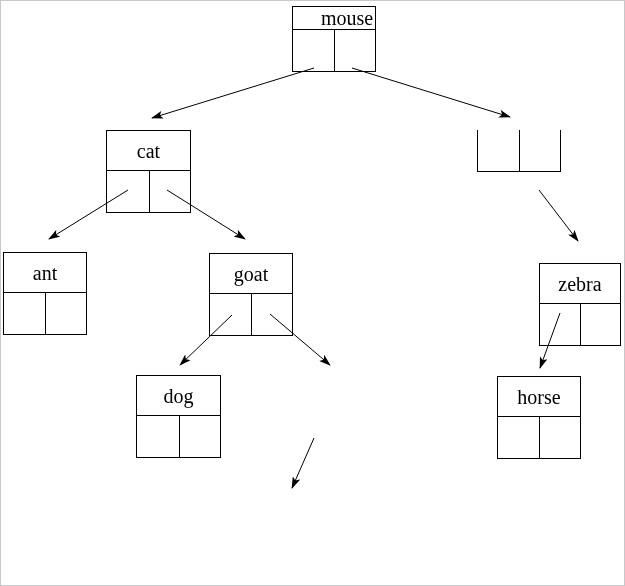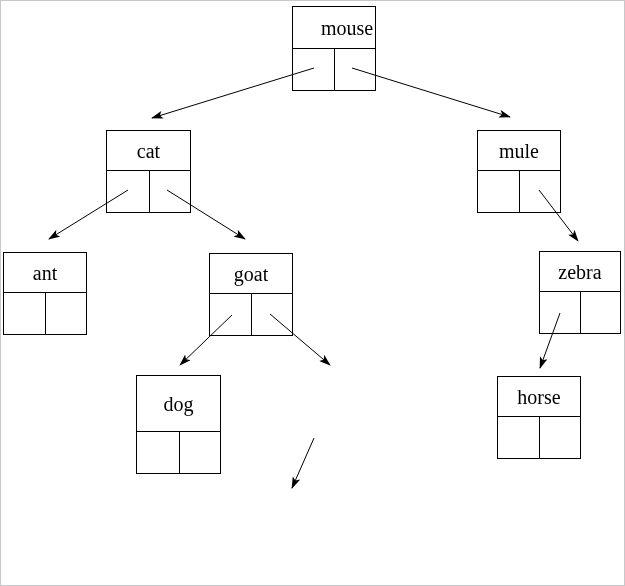--- a/index.html
+++ b/index.html
@@ -65,63 +65,62 @@
   .cell.right {
     border-left: 1px solid #000000;
   }
 </style>
 </head>
 <body>
 
 <div class="canvas">
   <div class="nodes-layer" id="nodes-layer">
       <div class="node" style="left: 291px; top: 5px; width: 84px;">
-        <div class="node-label" style="height: 43px; padding-left: 26px;">mouse</div>
+        <div class="node-label" style="height: 24px; padding-left: 26px;">mouse</div>
         <div class="node-cells" style="height: 42px;">
           <div class="cell left"></div>
           <div class="cell right"></div>
         </div>
       </div>
       <div class="node" style="left: 105px; top: 129px; width: 85px; border-radius: 13px;">
         <div class="node-label" style="height: 41px;">cat</div>
         <div class="node-cells" style="height: 42px;">
           <div class="cell left"></div>
           <div class="cell right"></div>
         </div>
       </div>
       <div class="node" style="left: 476px; top: 129px; width: 84px;">
-        <div class="node-label" style="height: 41px;">mule</div>
         <div class="node-cells" style="height: 42px;">
           <div class="cell left"></div>
           <div class="cell right"></div>
         </div>
       </div>
       <div class="node" style="left: 208px; top: 252px; width: 84px;">
         <div class="node-label" style="height: 41px;">goat</div>
         <div class="node-cells" style="height: 42px;">
           <div class="cell left"></div>
           <div class="cell right"></div>
         </div>
       </div>
       <div class="node" style="left: 2px; top: 251px; width: 84px;">
         <div class="node-label" style="height: 41px;">ant</div>
         <div class="node-cells" style="height: 42px;">
           <div class="cell left"></div>
           <div class="cell right"></div>
         </div>
       </div>
       <div class="node" style="left: 538px; top: 250px; width: 82px;">
-        <div class="node-label" style="height: 41px;">zebra</div>
+        <div class="node-label" style="height: 41px; margin-top: 12px;">zebra</div>
         <div class="node-cells" style="height: 42px;">
           <div class="cell left"></div>
           <div class="cell right"></div>
         </div>
       </div>
       <div class="node" style="left: 135px; top: 374px; width: 85px;">
-        <div class="node-label" style="height: 57px;">dog</div>
+        <div class="node-label" style="height: 41px;">dog</div>
         <div class="node-cells" style="height: 42px;">
           <div class="cell left"></div>
           <div class="cell right"></div>
         </div>
       </div>
       <div class="node" style="left: 496px; top: 375px; width: 84px;">
         <div class="node-label" style="height: 41px;">horse</div>
         <div class="node-cells" style="height: 42px;">
           <div class="cell left"></div>
           <div class="cell right"></div>

